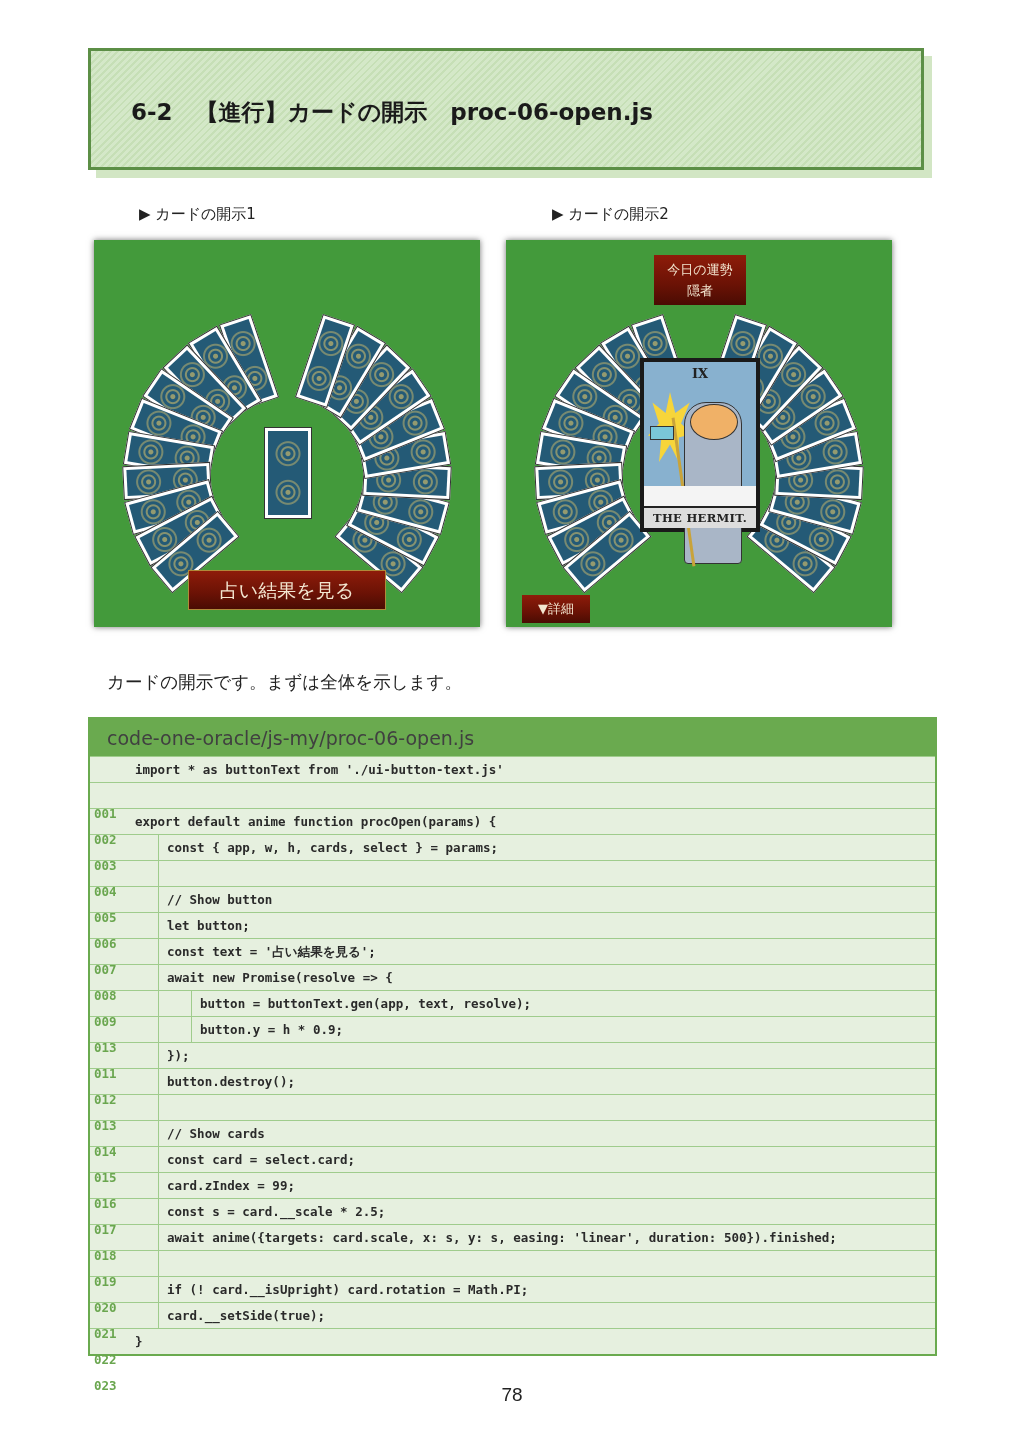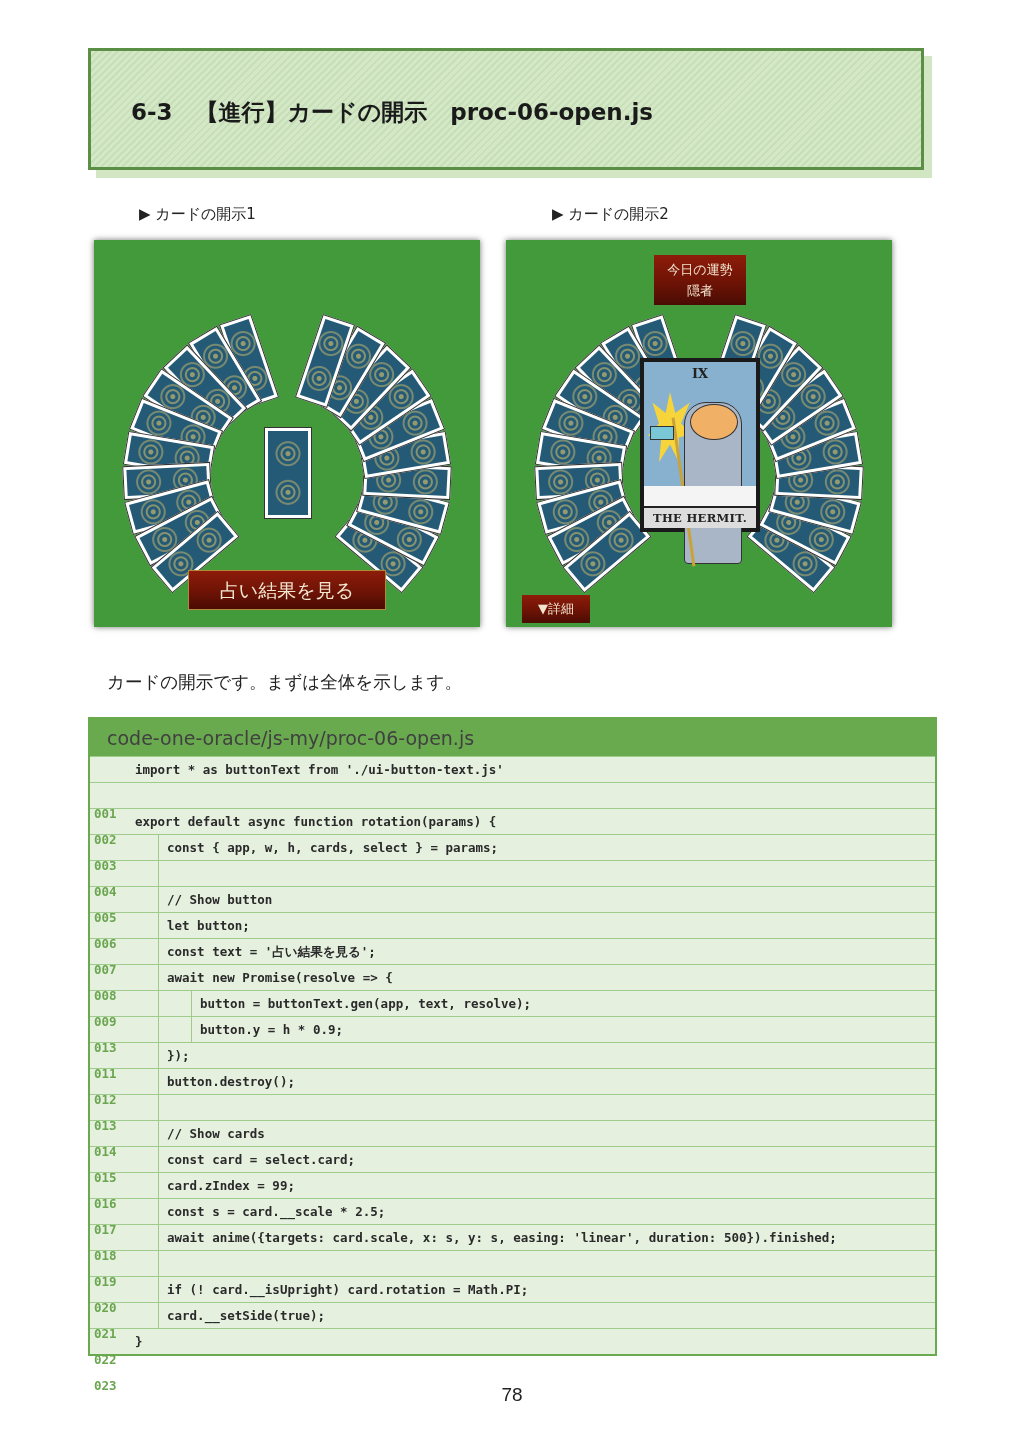--- a/index.html
+++ b/index.html
@@ -35,21 +35,21 @@
   .ind{width:32px;flex:none;border-right:1px solid #9fcc8c;}
   .txt{padding-left:8px;}
   .ind0 .txt{padding-left:9px;}
   .page-num{position:absolute;left:0;width:1024px;top:1384px;text-align:center;font-family:"Liberation Sans",sans-serif;font-size:19px;color:#222;}
 </style>
 </head>
 <body>
 
 <div class="title-shadow"></div>
 <div class="title-box">
-  <div class="title-text">6-3　【進行】カードの開示　proc-06-open.js</div>
+  <div class="title-text">6-2　【進行】カードの開示　proc-06-open.js</div>
 </div>
 
 <div class="fig-label" style="left:95px">▶ カードの開示1</div>
 <div class="fig-label" style="left:508px">▶ カードの開示2</div>
 
 <div class="panel" id="panel1" style="left:94px">
     <div class="card" style="left: 267.925px; top: 268.135px; transform: rotate(130deg);">
       <div class="back"></div>
     </div>
     <div class="card" style="left: 282.326px; top: 246.631px; transform: rotate(117.619deg);">
@@ -203,21 +203,21 @@
       <div class="code-row">
         <span class="ln">001</span>
         <span class="src ind0"><span class="txt">import * as buttonText from './ui-button-text.js'</span></span>
       </div>
       <div class="code-row">
         <span class="ln">002</span>
         <span class="src ind0"><span class="txt"></span></span>
       </div>
       <div class="code-row">
         <span class="ln">003</span>
-        <span class="src ind0"><span class="txt">export default async function rotation(params) {</span></span>
+        <span class="src ind0"><span class="txt">export default anime function procOpen(params) {</span></span>
       </div>
       <div class="code-row">
         <span class="ln">004</span>
         <span class="src"><span class="ind"></span><span class="txt">const { app, w, h, cards, select } = params;</span></span>
       </div>
       <div class="code-row">
         <span class="ln">005</span>
         <span class="src"><span class="ind"></span><span class="txt"></span></span>
       </div>
       <div class="code-row">

